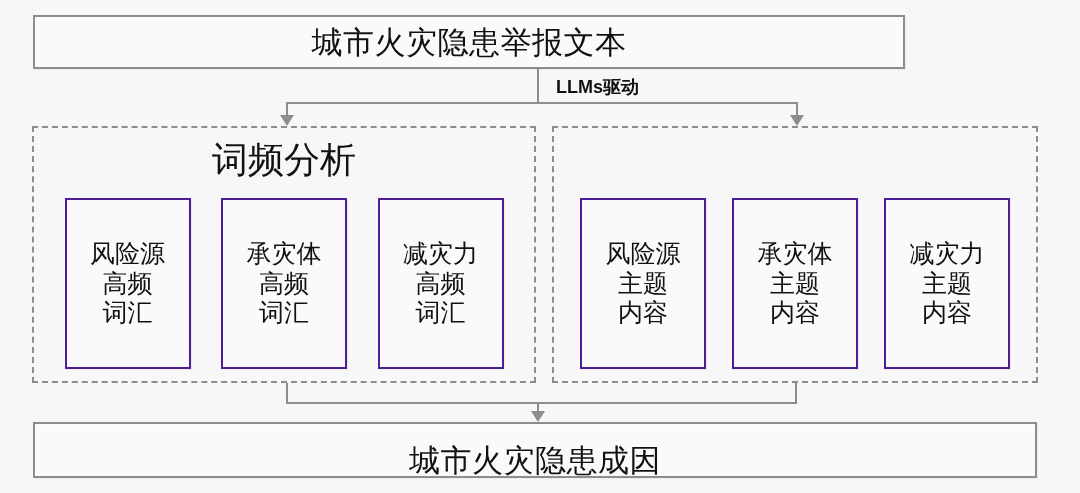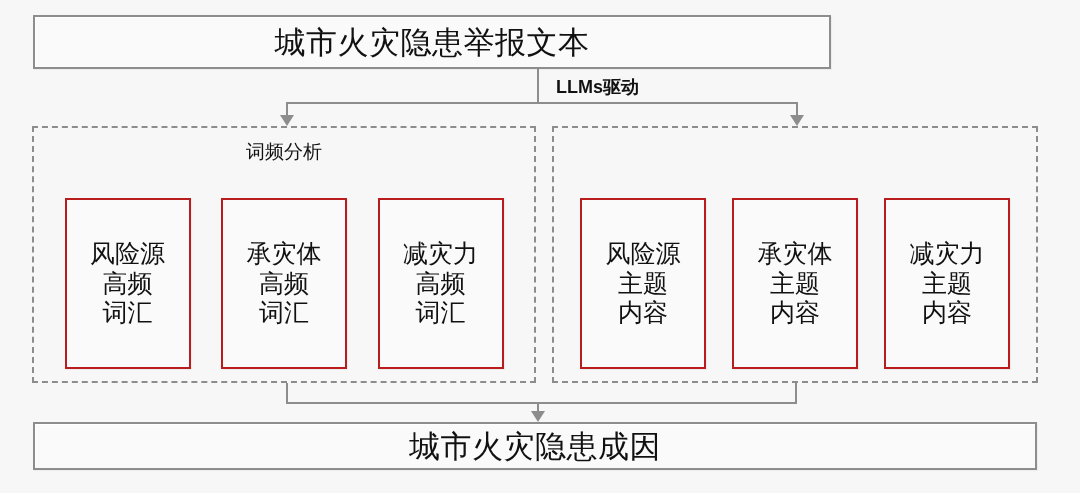--- a/index.html
+++ b/index.html
@@ -29,28 +29,29 @@
     box-sizing: border-box;
     box-shadow: 1px 1px 0 0 #ffffff inset, 1px 1px 1px rgba(0,0,0,0.04);
     display: flex;
     align-items: center;
     justify-content: center;
   }
 
   #top-box {
     left: 33px;
     top: 15px;
-    width: 798px;
+    width: 872px;
     height: 54px;
   }
   #bottom-box {
     left: 33px;
     top: 422px;
     width: 1004px;
-    height: 48px;
+    height: 56px;
+    align-items: flex-end;
   }
   .headline {
     font-size: 31px;
     line-height: 1;
     letter-spacing: 0.5px;
     color: #111111;
     white-space: nowrap;
   }
 
   
@@ -69,42 +70,42 @@
   #panel-cluster {
     left: 552px;
     width: 486px;
   }
   .panel-title {
     position: absolute;
     top: 14px;
     left: 0;
     width: 100%;
     text-align: center;
-    font-size: 19px;
+    font-size: 36px;
     line-height: 1;
     color: #111111;
     white-space: nowrap;
   }
 
   
   .leaf-row {
     position: absolute;
     top: 70px;
     left: 0;
     width: 100%;
     height: 172px;
     display: flex;
     justify-content: space-evenly;
     align-items: flex-start;
   }
   .leaf-box {
     width: 126px;
     height: 171px;
     background: #fafafa;
-    border: 2px solid #b91c1c;
+    border: 2px solid #4c1d95;
     box-sizing: border-box;
     box-shadow: 1px 1px 1px rgba(0,0,0,0.04);
     display: flex;
     align-items: center;
     justify-content: center;
     text-align: center;
   }
   .leaf-label {
     font-size: 25px;
     line-height: 1.18;

